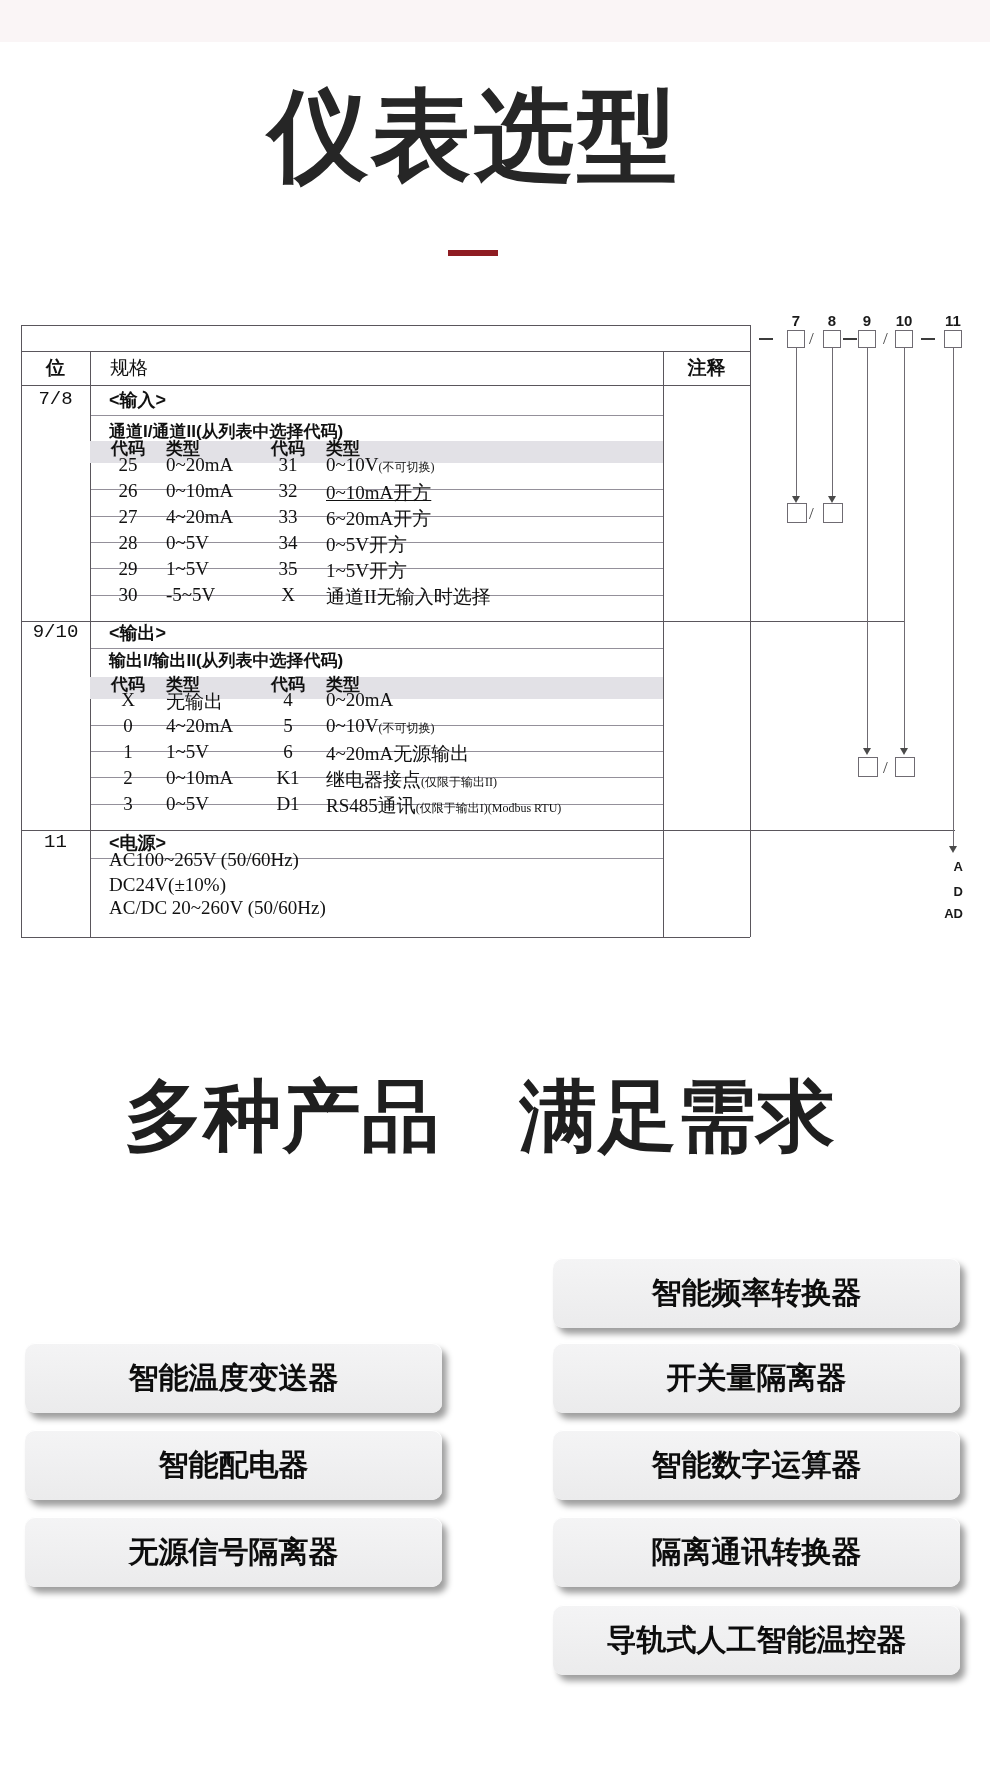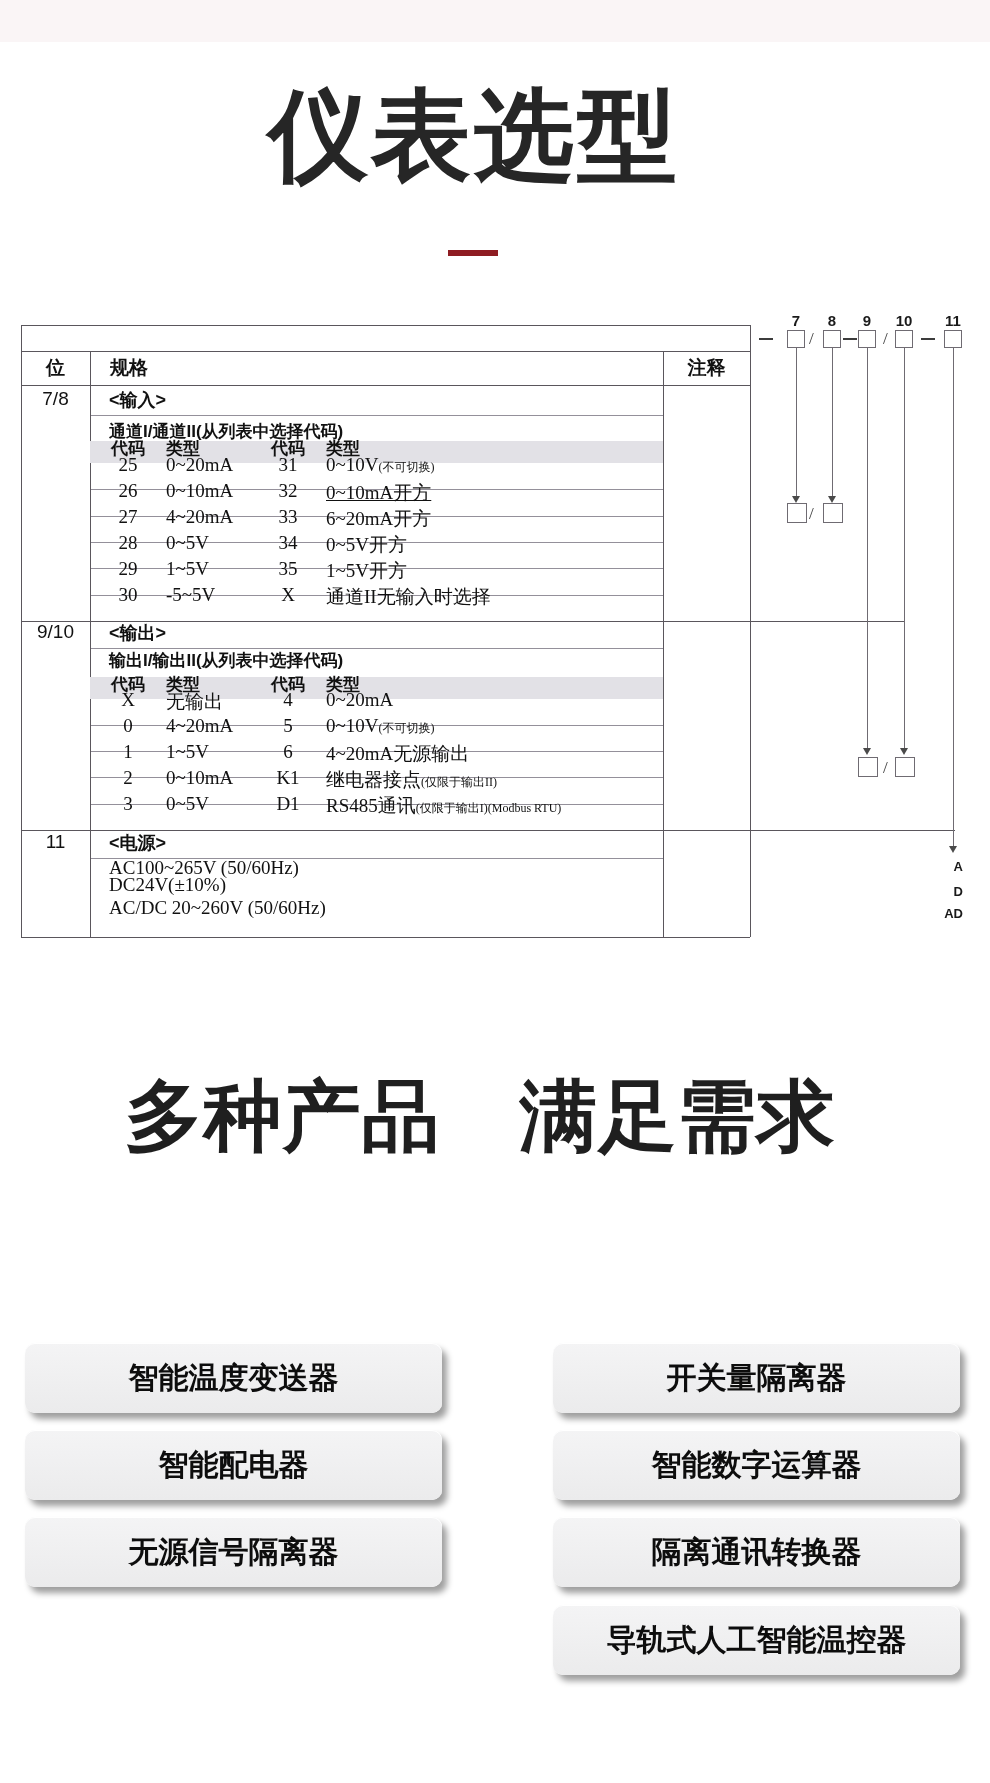--- a/index.html
+++ b/index.html
@@ -21,23 +21,23 @@
   .grayband{position:absolute;left:69px;width:573px;height:22px;background:#e2e1e6;}
   .title-band{
     position:absolute;left:0;top:25px;width:729px;height:26px;background:#e2e1e6;
     display:flex;align-items:center;justify-content:space-between;box-sizing:border-box;
     padding:0 12px 0 3px;
   }
   .title-band .prod{font-size:17px;font-weight:bold;color:#0a0a0a;}
   .title-band .model{font-family:"Liberation Serif",serif;font-size:18px;font-weight:bold;color:#0a0a0a;}
   .cell{position:absolute;color:#111;}
   .pos-h{left:0;top:55px;width:69px;text-align:center;font-size:19px;font-weight:bold;}
-  .spec-h{left:89px;top:55px;font-size:19px;font-weight:bold;}
+  .spec-h{left:89px;top:55px;font-size:19px;font-weight:normal;}
   .note-h{left:642px;top:55px;width:87px;text-align:center;font-size:19px;font-weight:bold;}
-  .pos-num{font-family:Liberation Sans, sans-serif;font-size:19px;width:69px;text-align:center;}
+  .pos-num{font-family:Liberation Mono, monospace;font-size:19px;width:69px;text-align:center;}
   .sec-title{font-size:18px;font-weight:bold;}
   .sec-sub{font-size:17px;font-weight:bold;}
   .code-h{font-size:17px;font-weight:bold;}
   .val{font-family:"Liberation Serif",serif;font-size:19px;white-space:nowrap;}
   .val .note{font-size:12px;}
   .codec{width:60px;text-align:center;}
   
   .digit{position:absolute;width:30px;text-align:center;font-size:15px;font-weight:bold;color:#1a1a1a;}
   .sq{position:absolute;width:16px;height:16px;border:1px solid #6f6b72;background:#fff;}
   .sep-dash{position:absolute;width:14px;height:2px;background:#3c3c3c;}
@@ -150,21 +150,21 @@
       <div class="cell val codec" style="left: 77px; top: 467px;">2</div>
       <div class="cell val" style="left: 145px; top: 467px;"><span>0~10mA</span></div>
       <div class="cell val codec" style="left: 237px; top: 467px;">K1</div>
       <div class="cell val" style="left: 305px; top: 467px;"><span>继电器接点</span><span class="note">(仅限于输出II)</span></div>
       <div class="cell val codec" style="left: 77px; top: 493px;">3</div>
       <div class="cell val" style="left: 145px; top: 493px;"><span>0~5V</span></div>
       <div class="cell val codec" style="left: 237px; top: 493px;">D1</div>
       <div class="cell val" style="left: 305px; top: 493px;"><span>RS485通讯</span><span class="note">(仅限于输出I)(Modbus RTU)</span></div>
       <div class="cell pos-num" style="left: 0px; top: 531px;">11</div>
       <div class="cell sec-title" style="left: 88px; top: 531px;">&lt;电源&gt;</div>
-      <div class="cell val" style="left: 88px; top: 549px; margin-top: 8px;">AC100~265V (50/60Hz)</div>
+      <div class="cell val" style="left: 88px; top: 549px;">AC100~265V (50/60Hz)</div>
       <div class="cell val" style="left: 88px; top: 574px;">DC24V(±10%)</div>
       <div class="cell val" style="left: 88px; top: 597px;">AC/DC 20~260V (50/60Hz)</div>
     </div>
   <div id="diagram">
       <div class="digit" style="left: 760px; top: 12px;">7</div>
       <div class="sq" style="left: 766px; top: 30px;"></div>
       <div class="dline" style="left: 775px; top: 48px; height: 148px;"></div>
       <div class="arrow" style="left: 771px; top: 196px;"></div>
       <div class="digit" style="left: 796px; top: 12px;">8</div>
       <div class="sq" style="left: 802px; top: 30px;"></div>
@@ -197,17 +197,18 @@
       <div class="pcode" style="left: 897px; top: 584px;">D</div>
       <div class="pcode" style="left: 897px; top: 606px;">AD</div>
     </div>
 </div>
 
 <h2 class="sub-title">多种产品　满足需求</h2>
 <div class="products" id="products">
     <div class="pbtn" style="left: 0px; top: 85px; width: 417px;">智能温度变送器</div>
     <div class="pbtn" style="left: 0px; top: 172px; width: 417px;">智能配电器</div>
     <div class="pbtn" style="left: 0px; top: 259px; width: 417px;">无源信号隔离器</div>
+    <div class="pbtn" style="left: 528px; top: 0px; width: 407px;">智能频率转换器</div>
     <div class="pbtn" style="left: 528px; top: 85px; width: 407px;">开关量隔离器</div>
     <div class="pbtn" style="left: 528px; top: 172px; width: 407px;">智能数字运算器</div>
     <div class="pbtn" style="left: 528px; top: 259px; width: 407px; text-align: center;">隔离通讯转换器</div>
     <div class="pbtn" style="left: 528px; top: 347px; width: 407px;">导轨式人工智能温控器</div>
   </div>
 
 </body></html>

